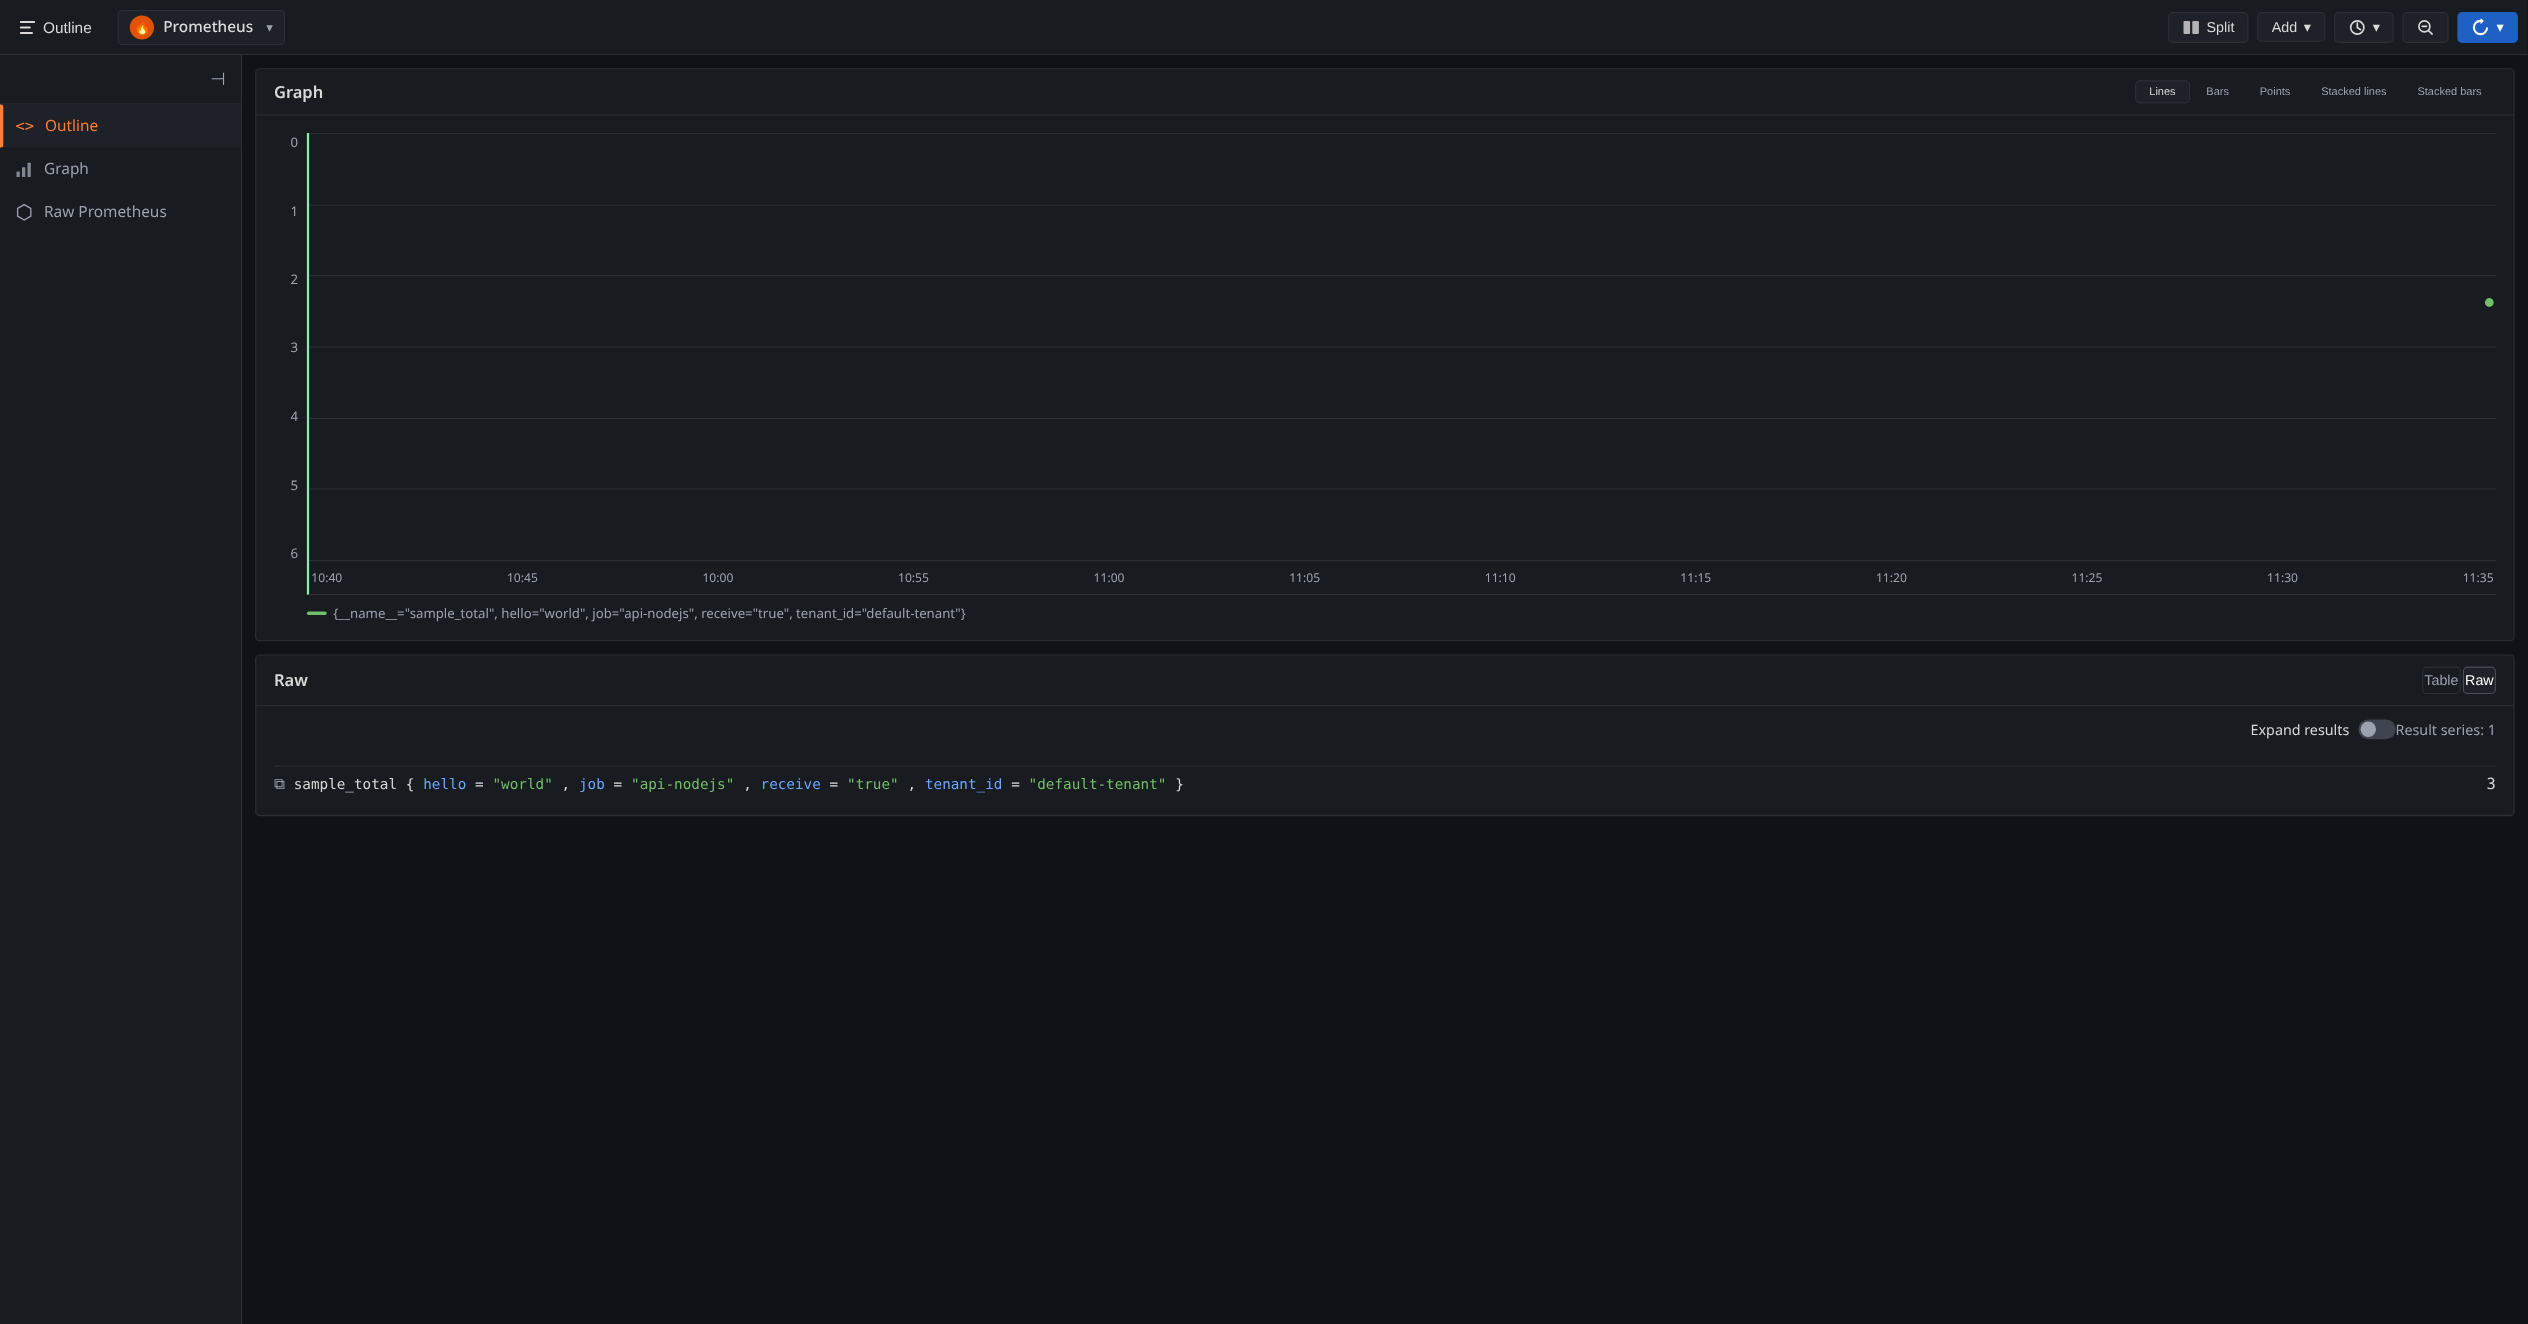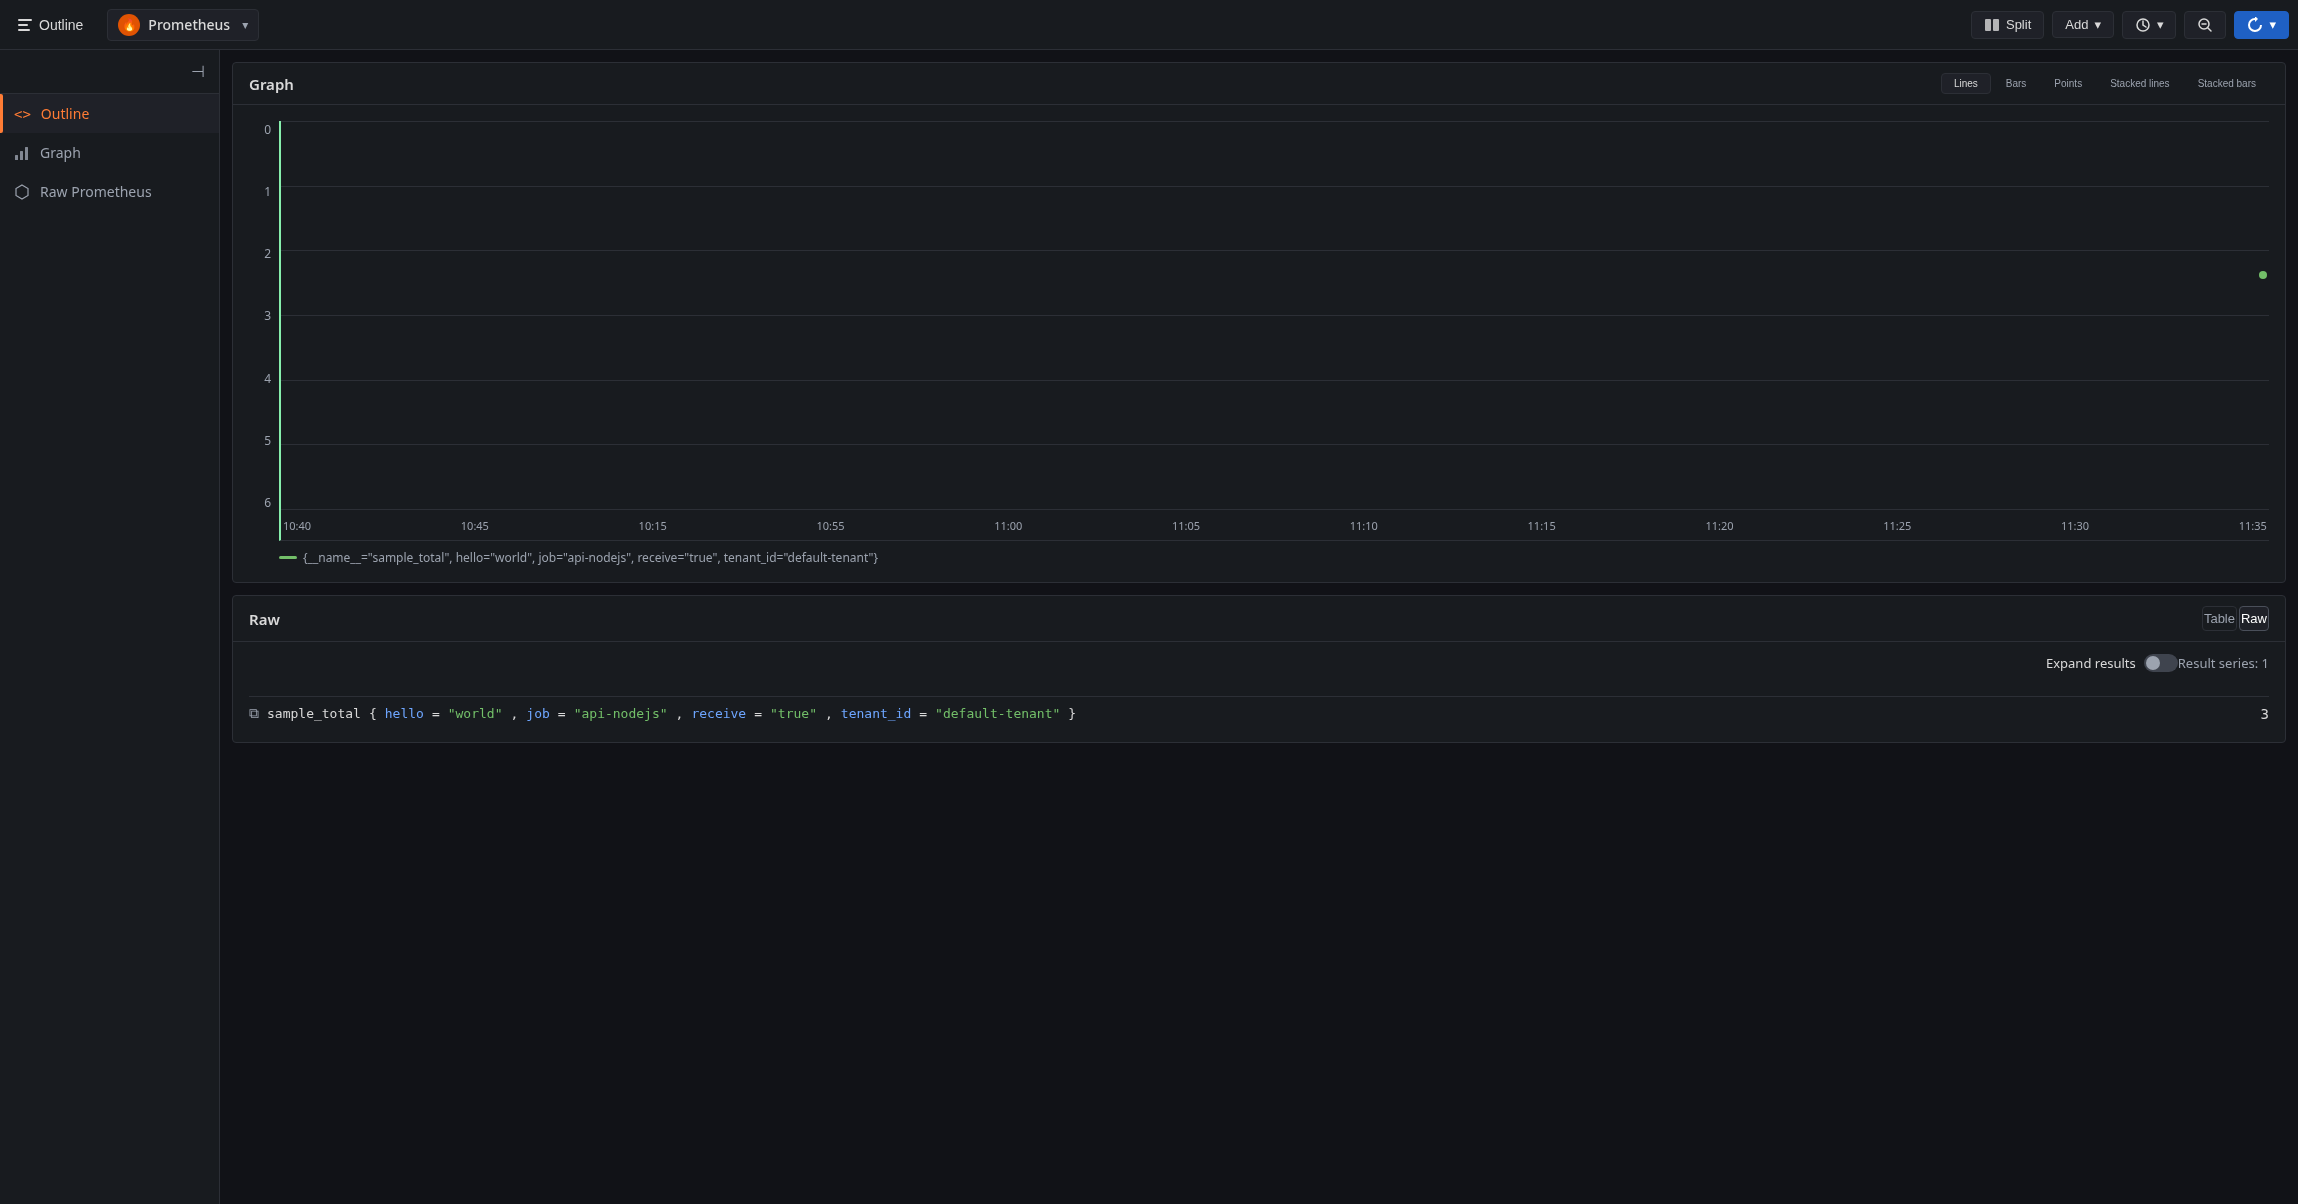--- a/index.html
+++ b/index.html
@@ -536,21 +536,21 @@
               <div class="grid-line"></div>
               <div class="grid-line"></div>
               <div class="grid-line"></div>
             </div>
 
             <div class="data-dot" style="right: 2px; top: calc((6-3)/6 * (100% - 30px) - 4px);"></div>
 
             <div class="x-axis">
               <span>10:40</span>
               <span>10:45</span>
-              <span>10:15</span>
+              <span>10:00</span>
               <span>10:55</span>
               <span>11:00</span>
               <span>11:05</span>
               <span>11:10</span>
               <span>11:15</span>
               <span>11:20</span>
               <span>11:25</span>
               <span>11:30</span>
               <span>11:35</span>
             </div>

